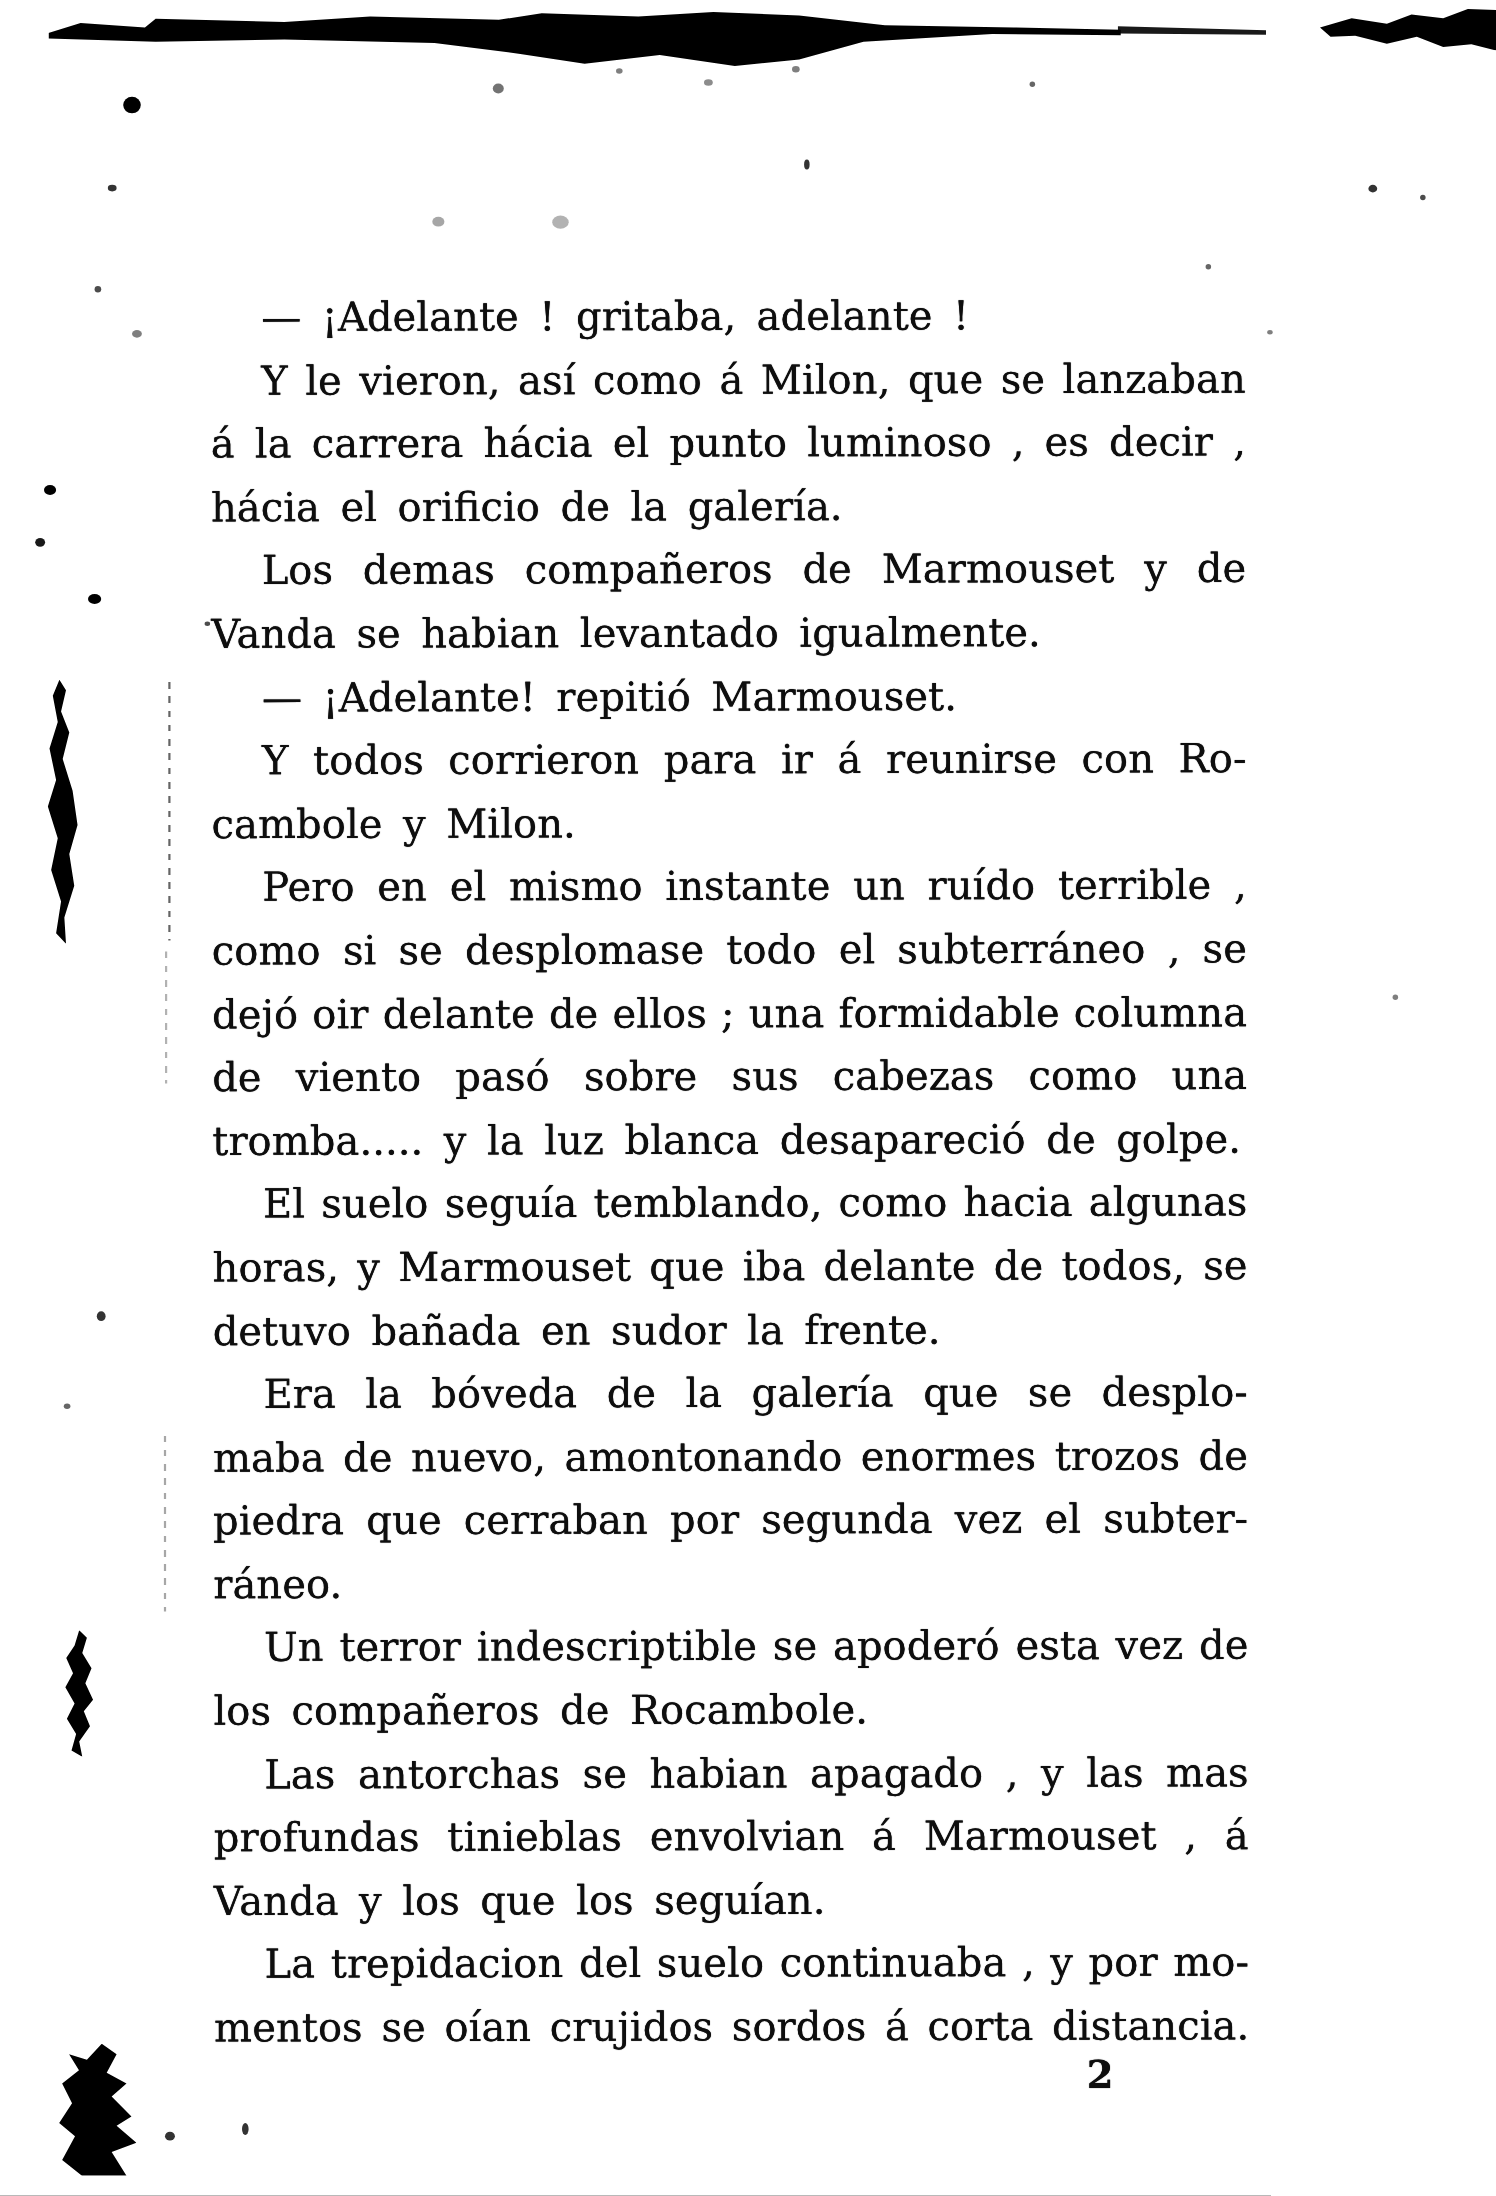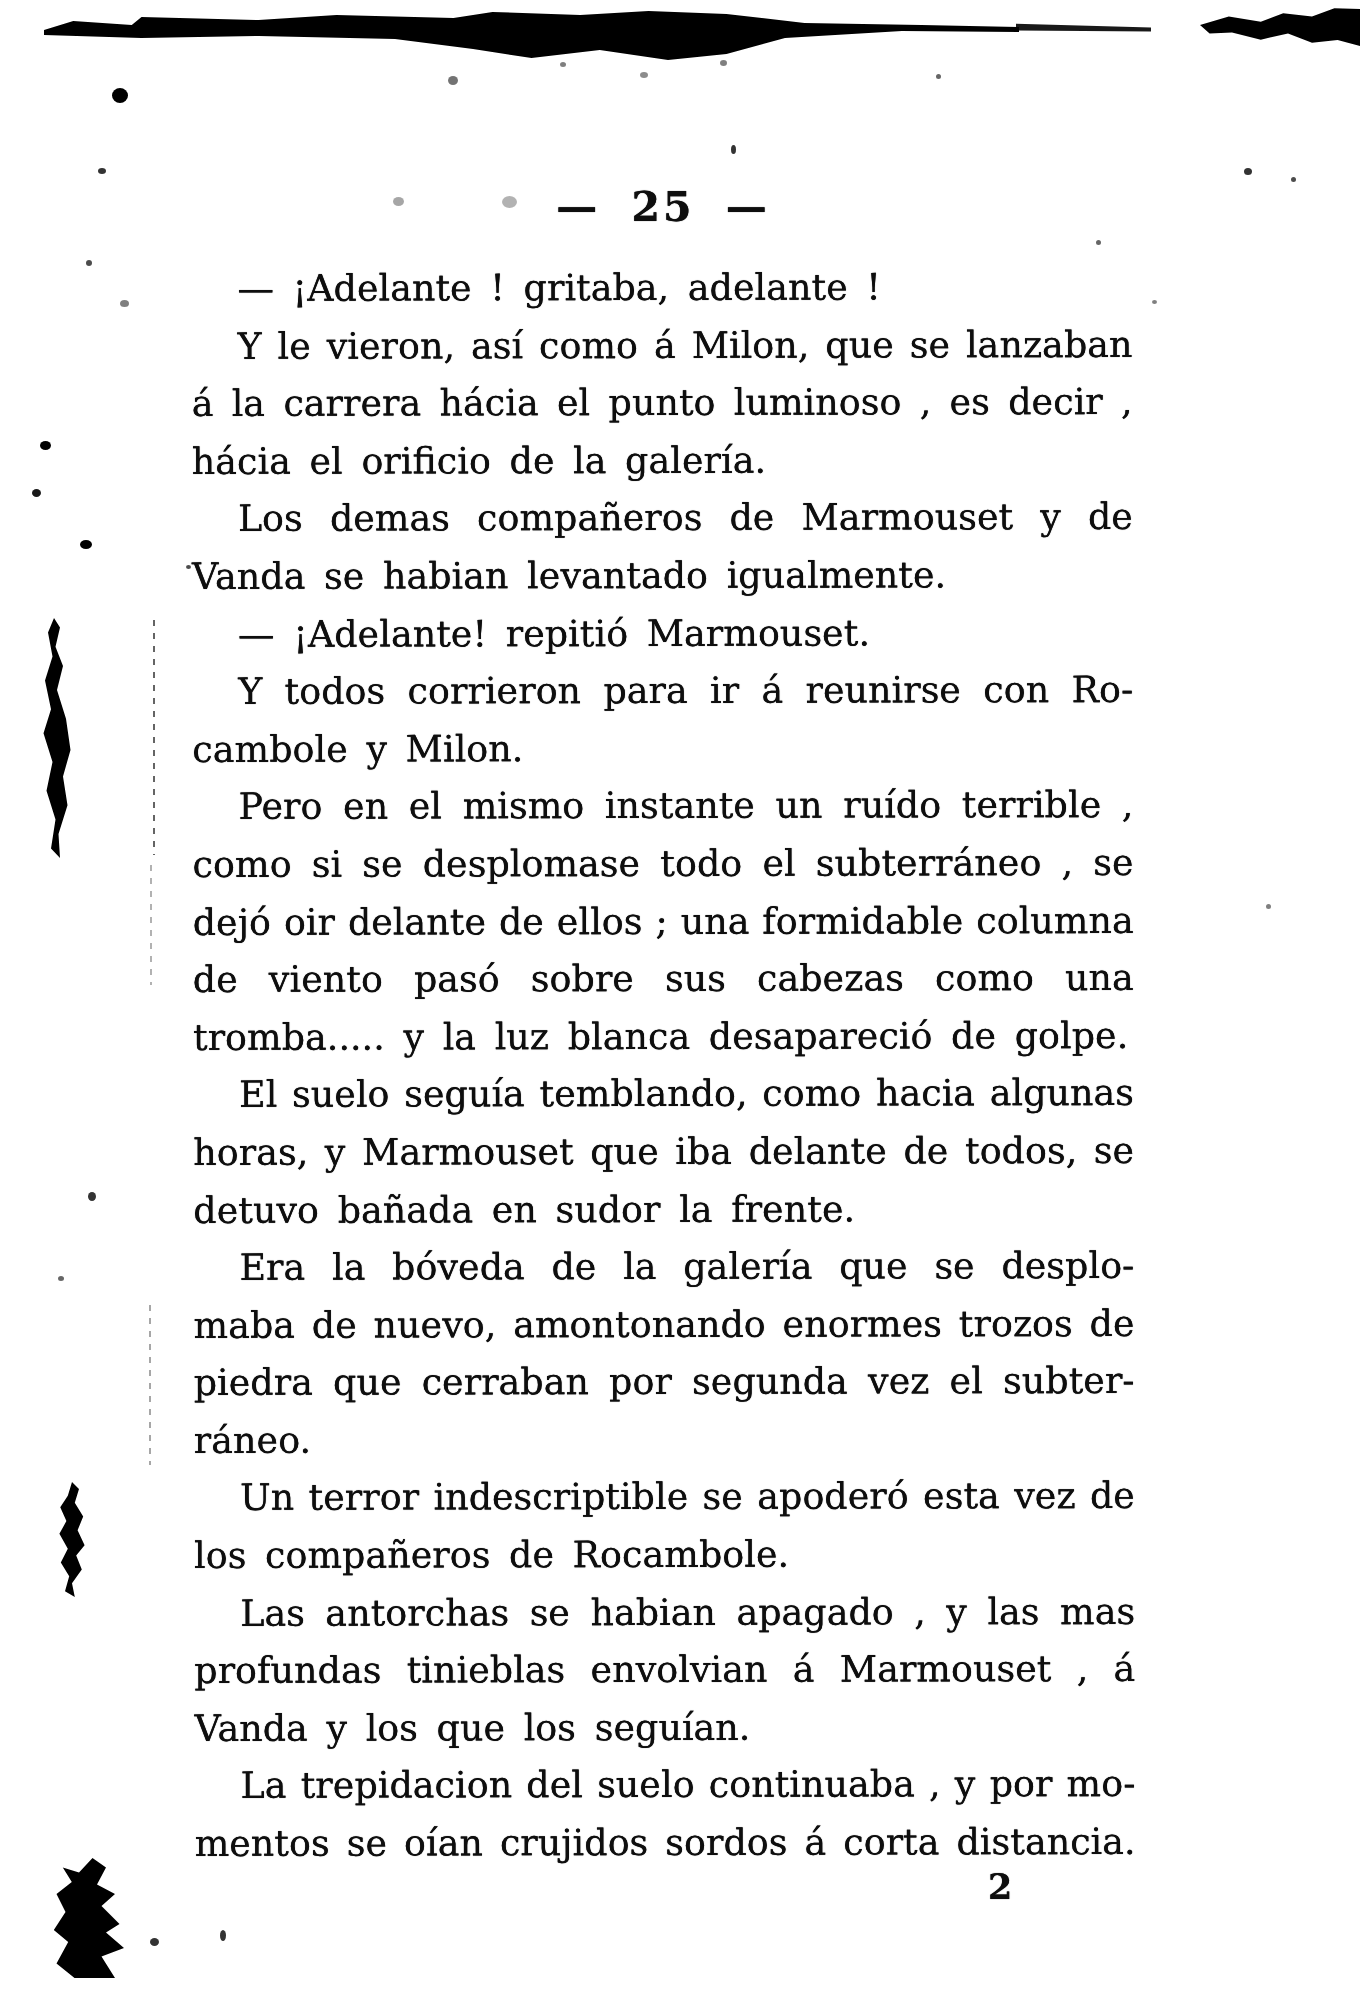--- a/index.html
+++ b/index.html
@@ -130,21 +130,20 @@
   <div class="sp" style="left:1152px;top:300px;width:5px;height:4px;opacity:.5"></div>
   <div class="sp" style="left:560px;top:62px;width:6px;height:5px;opacity:.5"></div>
   <div class="sp" style="left:640px;top:72px;width:8px;height:6px;opacity:.45"></div>
   <div class="sp" style="left:720px;top:60px;width:7px;height:6px;opacity:.5"></div>
   <div class="sp" style="left:88px;top:1192px;width:8px;height:9px;opacity:.8"></div>
   <div class="sp" style="left:58px;top:1276px;width:6px;height:5px;opacity:.6"></div>
   <div class="sp" style="left:1266px;top:904px;width:5px;height:5px;opacity:.5"></div>
   <div class="sp" style="left:150px;top:1938px;width:9px;height:8px;opacity:.8"></div>
   <div class="sp" style="left:220px;top:1930px;width:6px;height:11px;opacity:.8"></div>
 
-  <div class="page-header">— 25 —</div>
 
   <div class="text-block">
     <div class="ln ind end">— ¡Adelante ! gritaba, adelante !</div>
     <div class="ln ind">Y le vieron, así como á Milon, que se lanzaban</div>
     <div class="ln">á la carrera hácia el punto luminoso , es decir ,</div>
     <div class="ln end">hácia el orificio de la galería.</div>
     <div class="ln ind">Los demas compañeros de Marmouset y de</div>
     <div class="ln end">Vanda se habian levantado igualmente.</div>
     <div class="ln ind end">— ¡Adelante! repitió Marmouset.</div>
     <div class="ln ind">Y todos corrieron para ir á reunirse con Ro-</div>

